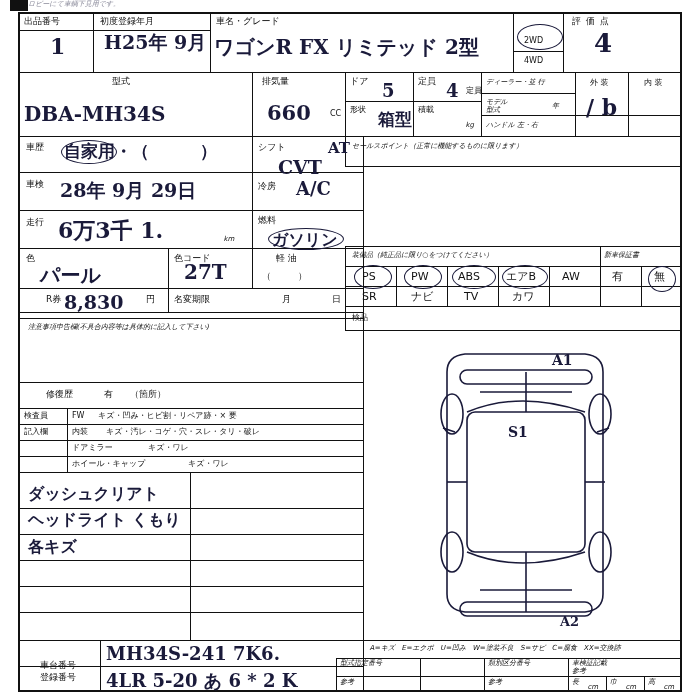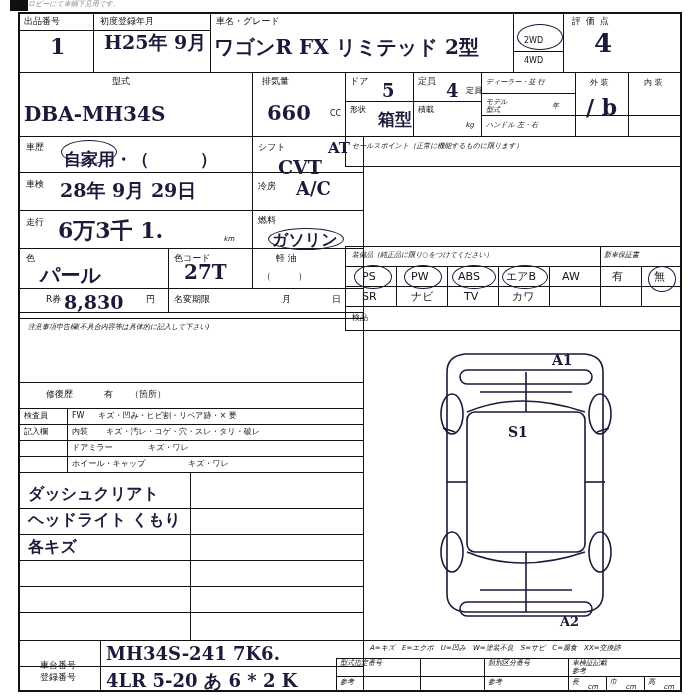--- a/index.html
+++ b/index.html
@@ -88,21 +88,21 @@
   <div class="hw b" style="left:586px;top:94px;font-size:22px;">/ b</div>
 
   <div class="ln h" style="left:18px;top:172px;width:345px;"></div>
   <div class="ln h" style="left:345px;top:166px;width:337px;"></div>
   <div class="ln v" style="left:252px;top:136px;height:36px;"></div>
   <div class="ln v" style="left:345px;top:136px;height:30px;"></div>
 
   <div class="t" style="left:26px;top:143px;">車歴</div>
   <div class="t" style="left:258px;top:143px;">シフト</div>
   <div class="t xs" style="left:352px;top:143px;">セールスポイント（正常に機能するものに限ります）</div>
-  <div class="hw b" style="left:64px;top:140px;font-size:17px;margin-top:8px;">自家用・（　　　）</div>
+  <div class="hw b" style="left:64px;top:140px;font-size:17px;">自家用・（　　　）</div>
   <div class="ellipse" style="left:61px;top:140px;width:54px;height:22px;"></div>
   <div class="hw b" style="left:328px;top:139px;font-size:15px;">AT</div>
   <div class="hw b" style="left:278px;top:156px;font-size:19px;">CVT</div>
 
   <div class="ln h" style="left:18px;top:210px;width:345px;"></div>
   <div class="ln v" style="left:252px;top:172px;height:38px;"></div>
   <div class="t" style="left:26px;top:180px;">車検</div>
   <div class="t" style="left:258px;top:182px;">冷房</div>
   <div class="hw b" style="left:60px;top:178px;font-size:19px;">28年 9月 29日</div>
   <div class="hw b" style="left:296px;top:178px;font-size:18px;">A/C</div>

